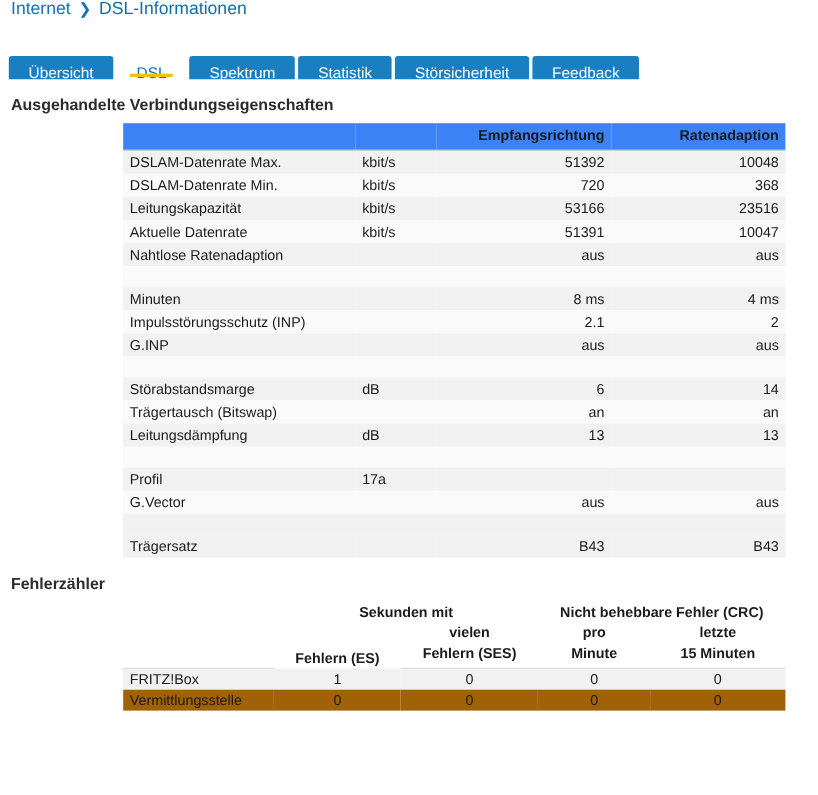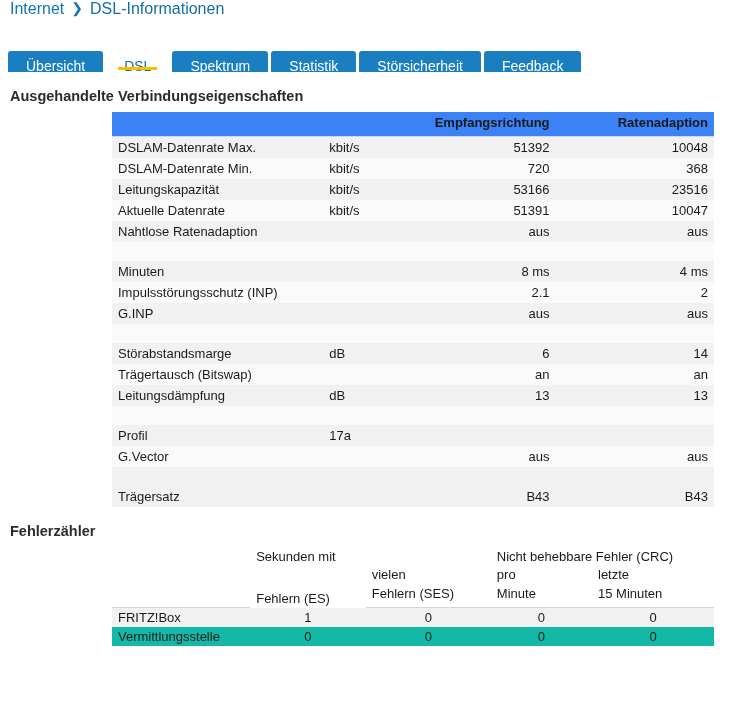--- a/index.html
+++ b/index.html
@@ -124,42 +124,42 @@
     border-collapse: collapse;
     width: 100%;
     font-size: 13px;
   }
   table.errgrid td, table.errgrid th {
     padding: 2px 6px;
     box-sizing: border-box;
     font-weight: normal;
   }
   table.errgrid th {
-    font-weight: normal;
-    text-align: left;
+    font-weight: bold;
+    text-align: center;
     white-space: nowrap;
     vertical-align: bottom;
   }
   table.errgrid th.grp {
     border-bottom: none;
     padding-bottom: 1px;
   }
   table.errgrid tr.head-bottom th {
     border-bottom: 1px solid #d6d6d6;
     padding-bottom: 6px;
   }
   table.errgrid td.rowlabel {
     text-align: left;
     white-space: nowrap;
   }
   table.errgrid td.num {
     text-align: center;
   }
   table.errgrid tr.zebra-dark { background: #f1f1f1; }
-  table.errgrid tr.zebra-light { background: #14b8a6; }
+  table.errgrid tr.zebra-light { background: #a16207; }
 </style>
 </head>
 <body>
 
 <div class="breadcrumb">
   <span class="crumb">Internet</span>
   <span class="sep">❯</span>
   <span class="crumb current">DSL-Informationen</span>
 </div>
 

